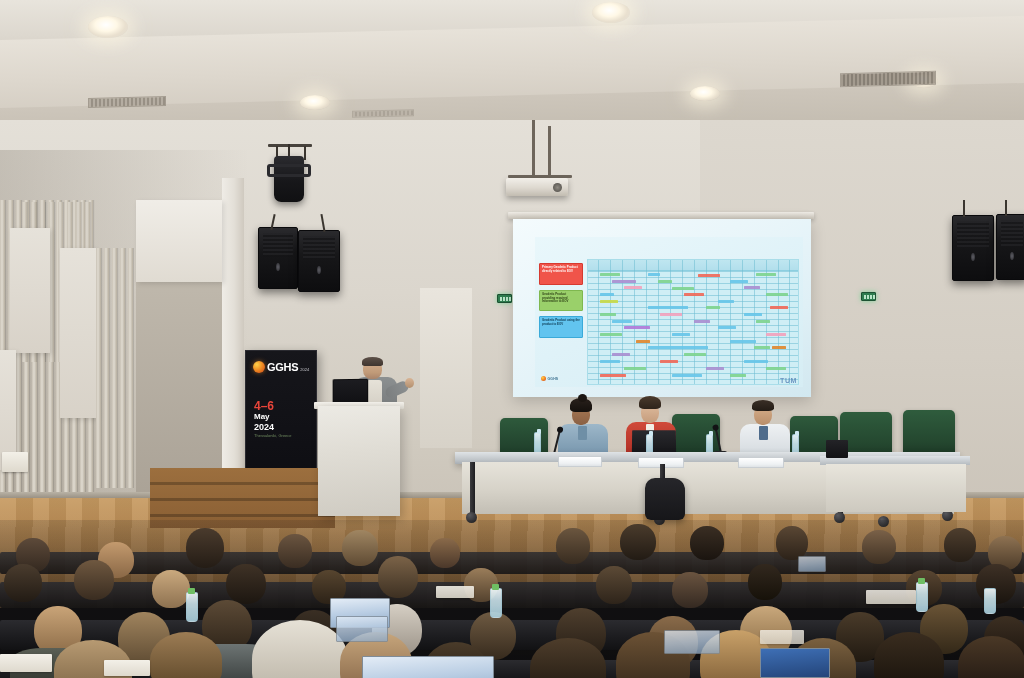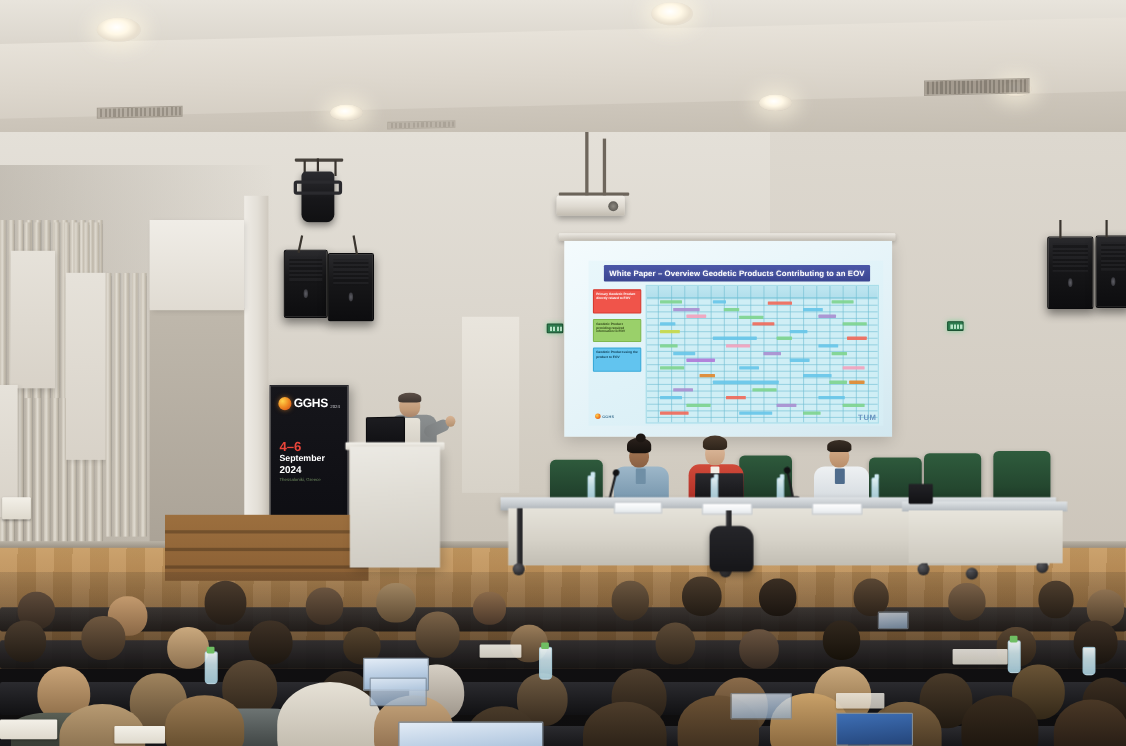--- a/index.html
+++ b/index.html
@@ -469,21 +469,20 @@
   <div class="proj-mount" style="left:548px; top:126px; height:52px;"></div>
   <div class="proj-plate" style="left:508px; top:175px; width:64px;"></div>
   <div class="projector" style="left:506px; top:178px;">
     <div class="lens"></div>
   </div>
 
   <div class="screen-housing"></div>
   <div class="screen">
     <div class="slide">
 
-      <div class="slide-title">White Paper – Overview Geodetic Products Contributing to an EOV</div>
 
       <div class="legend">
         <div class="legend-box red">Primary Geodetic Product directly related to EOV</div>
         <div class="legend-box green">Geodetic Product providing required information to EOV</div>
         <div class="legend-box blue">Geodetic Product using the product to EOV</div>
       </div>
 
       <div class="matrix">
         <div class="hdr"></div>
 
@@ -583,21 +582,21 @@
               background:linear-gradient(180deg,#16161b 0%,#101015 55%,#0c0c10 100%);
               box-shadow:3px 3px 9px rgba(0,0,0,.3); border:1px solid #2a2a30;">
     <div style="position:absolute; left:7px; top:10px; display:flex; align-items:center; gap:2px;">
       <span style="width:12px;height:12px;border-radius:50%;
                    background:radial-gradient(circle at 32% 30%,#ffd24a,#f08a22 48%,#c9441a 100%);
                    box-shadow:0 0 5px rgba(240,140,40,.55);"></span>
       <span style="color:#ffffff; font-size:11px; font-weight:bold; letter-spacing:-.3px;">GGHS</span>
       <span style="color:#c9c9cf; font-size:4px; align-self:flex-end; margin-bottom:1px;">2024</span>
     </div>
     <div style="position:absolute; left:8px; top:48px; color:#e8453a; font-size:12px; font-weight:bold;">4–6</div>
-    <div style="position:absolute; left:8px; top:61px; color:#ffffff; font-size:8px; font-weight:bold;">September</div>
+    <div style="position:absolute; left:8px; top:61px; color:#ffffff; font-size:8px; font-weight:bold;">May</div>
     <div style="position:absolute; left:8px; top:71px; color:#ffffff; font-size:9px; font-weight:bold;">2024</div>
     <div style="position:absolute; left:8px; top:82px; color:#6f8a5f; font-size:4px;">Thessaloniki, Greece</div>
     <div style="position:absolute; left:0; bottom:0; width:100%; height:38px;
                 background:linear-gradient(180deg,#f2f0ea,#ddd9d0);"></div>
     <div style="position:absolute; left:8px; bottom:10px; width:18px; height:9px;
                 background:linear-gradient(90deg,#b94a3a,#8f9aa8); opacity:.6; border-radius:1px;"></div>
     <div style="position:absolute; left:40px; bottom:10px; width:22px; height:8px;
                 background:linear-gradient(90deg,#6d7c8c,#9aa6b2); opacity:.55; border-radius:1px;"></div>
   </div>
 

